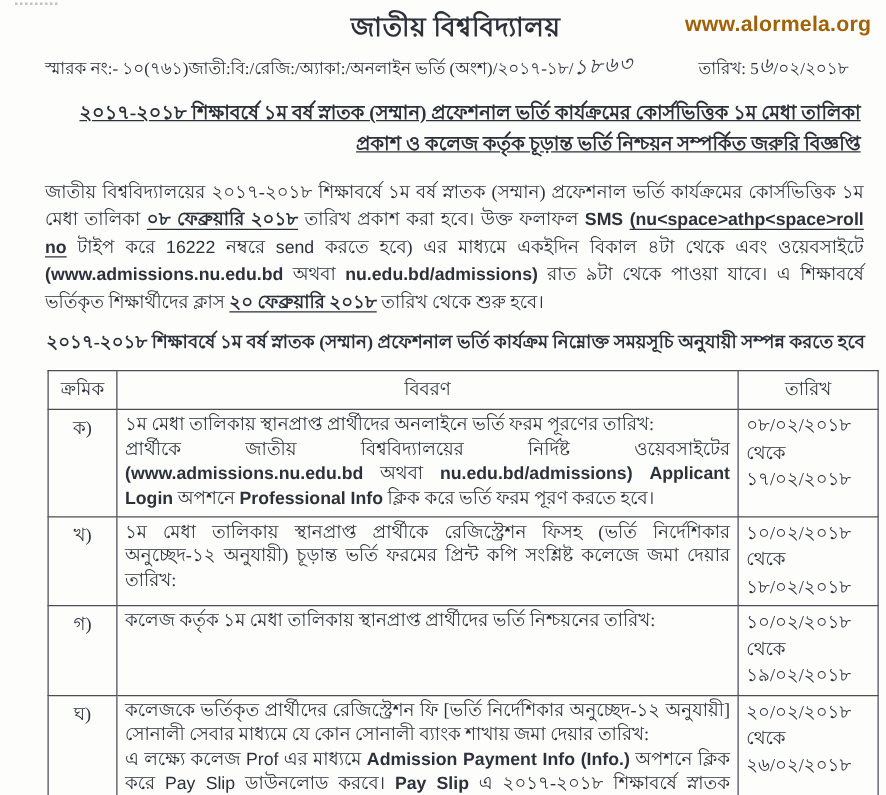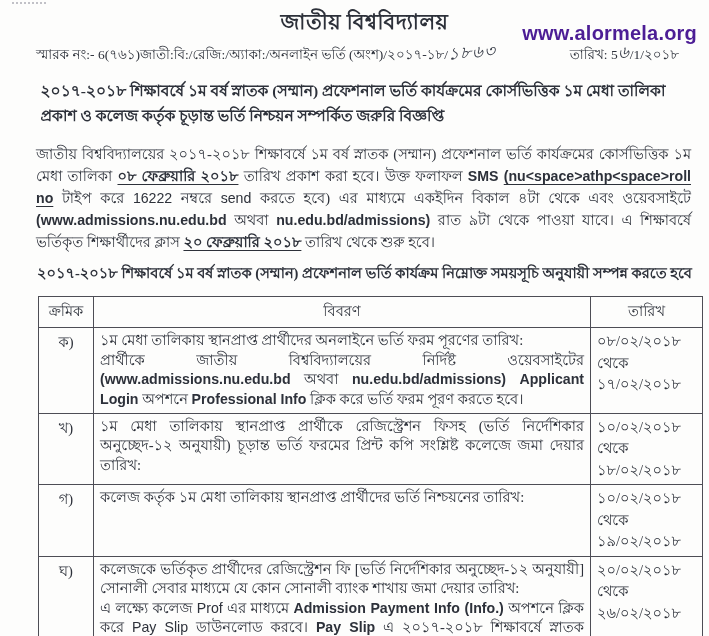--- a/index.html
+++ b/index.html
@@ -19,37 +19,37 @@
   .artifact {
     position: absolute; top: 2px; left: 12px; width: 34px; height: 3px;
     border-top: 2px dotted #9a9aa5; opacity: .6;
   }
 
   .titlebar { position: relative; text-align: center; height: 30px; text-decoration: underline; }
   .doc-title { font-size: 21px; font-weight: bold; letter-spacing: .5px; display: inline-block; margin-top: 2px; }
   .watermark {
     position: absolute; right: -4px; top: 6px;
     font-family: "Liberation Sans", sans-serif;
-    color: #4c1d95; font-size: 20px; font-weight: bold; letter-spacing: .2px; margin-top: 12px;
+    color: #a16207; font-size: 17px; font-weight: bold; letter-spacing: .2px;
   }
 
   .memo-row {
     display: flex; justify-content: space-between; align-items: baseline;
     font-size: 13.5px; margin-top: 6px; white-space: nowrap;
   }
   .memo-right { padding-right: 14px; }
   .hw {
     display: inline-block; font-style: italic; font-size: 1.25em;
     transform: rotate(-4deg) skewX(-6deg); color: #3a3f4a;
     position: relative; top: -1px; letter-spacing: 1px;
   }
 
   .notice-heading {
-    text-align: left; font-weight: bold; font-size: 15.5px;
-    line-height: 1.62; max-width: 648px; margin: 10px auto 6px auto;
+    text-align: right; font-weight: bold; font-size: 15.5px;
+    line-height: 1.62; max-width: 648px; margin: 10px auto 6px auto; text-decoration: underline;
   }
 
   .notice-body {
     font-size: 14.6px; line-height: 22px; text-align: justify;
     margin-top: 15px; padding-right: 2px;
   }
   .b { font-weight: bold; }
   .u { text-decoration: underline; text-underline-offset: 3px; }
   .latin { font-family: "Liberation Sans", "DejaVu Sans", sans-serif; font-size: .97em; }
 
@@ -76,22 +76,22 @@
 
 <div class="page">
   <div class="artifact"></div>
 
   <div class="titlebar">
     <span class="doc-title">জাতীয় বিশ্ববিদ্যালয়</span>
     <span class="watermark">www.alormela.org</span>
   </div>
 
   <div class="memo-row">
-    <span class="memo-left"><span>স্মারক নং:- 6(৭৬১)জাতী:বি:/রেজি:/অ্যাকা:/অনলাইন ভর্তি (অংশ)/২০১৭-১৮/</span><span class="hw">১৮৬৩</span></span>
-    <span class="memo-right"><span>তারিখ: 5</span><span class="hw">৬</span><span>/1/২০১৮</span></span>
+    <span class="memo-left"><span>স্মারক নং:- ১০(৭৬১)জাতী:বি:/রেজি:/অ্যাকা:/অনলাইন ভর্তি (অংশ)/২০১৭-১৮/</span><span class="hw">১৮৬৩</span></span>
+    <span class="memo-right"><span>তারিখ: 5</span><span class="hw">৬</span><span>/০২/২০১৮</span></span>
   </div>
 
   <div class="notice-heading">২০১৭-২০১৮ শিক্ষাবর্ষে ১ম বর্ষ স্নাতক (সম্মান) প্রফেশনাল ভর্তি কার্যক্রমের কোর্সভিত্তিক ১ম মেধা তালিকা প্রকাশ ও কলেজ কর্তৃক চূড়ান্ত ভর্তি নিশ্চয়ন সম্পর্কিত জরুরি বিজ্ঞপ্তি</div>
 
   <div class="notice-body"><span>জাতীয় বিশ্ববিদ্যালয়ের ২০১৭-২০১৮ শিক্ষাবর্ষে ১ম বর্ষ স্নাতক (সম্মান) প্রফেশনাল ভর্তি কার্যক্রমের কোর্সভিত্তিক ১ম মেধা তালিকা </span><span class="b u">০৮ ফেব্রুয়ারি ২০১৮</span><span> তারিখ প্রকাশ করা হবে। উক্ত ফলাফল </span><span class="b latin">SMS</span><span> </span><span class="b u latin">(nu&lt;space&gt;athp&lt;space&gt;roll no</span><span> টাইপ করে </span><span class="latin">16222</span><span> নম্বরে </span><span class="latin">send</span><span> করতে হবে) এর মাধ্যমে একইদিন বিকাল ৪টা থেকে এবং ওয়েবসাইটে </span><span class="b latin">(www.admissions.nu.edu.bd</span><span> অথবা </span><span class="b latin">nu.edu.bd/admissions)</span><span> রাত ৯টা থেকে পাওয়া যাবে। এ শিক্ষাবর্ষে ভর্তিকৃত শিক্ষার্থীদের ক্লাস </span><span class="b u">২০ ফেব্রুয়ারি ২০১৮</span><span> তারিখ থেকে শুরু হবে।</span></div>
 
   <div class="schedule-intro">২০১৭-২০১৮ শিক্ষাবর্ষে ১ম বর্ষ স্নাতক (সম্মান) প্রফেশনাল ভর্তি কার্যক্রম নিম্নোক্ত সময়সূচি অনুযায়ী সম্পন্ন করতে হবে</div>
 
   <table class="schedule">
     <colgroup>

